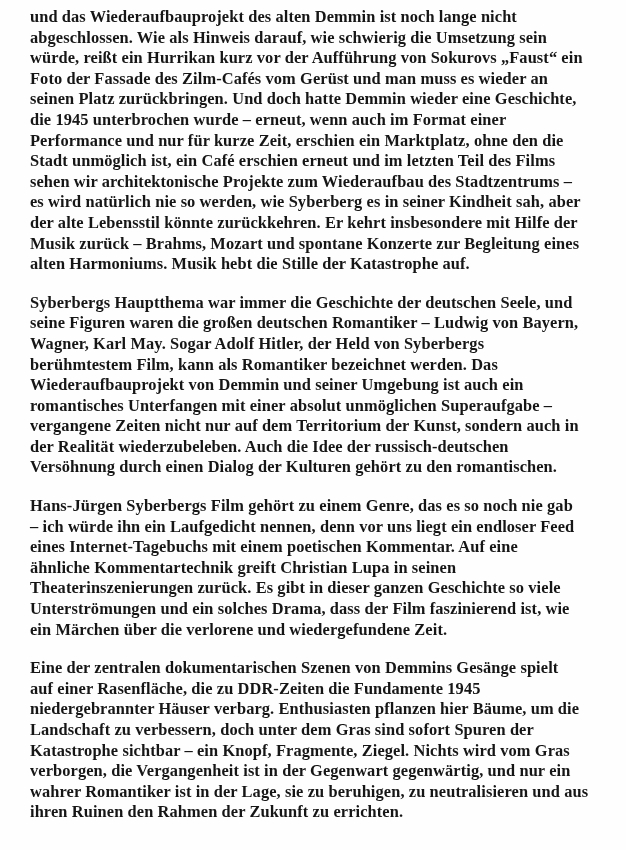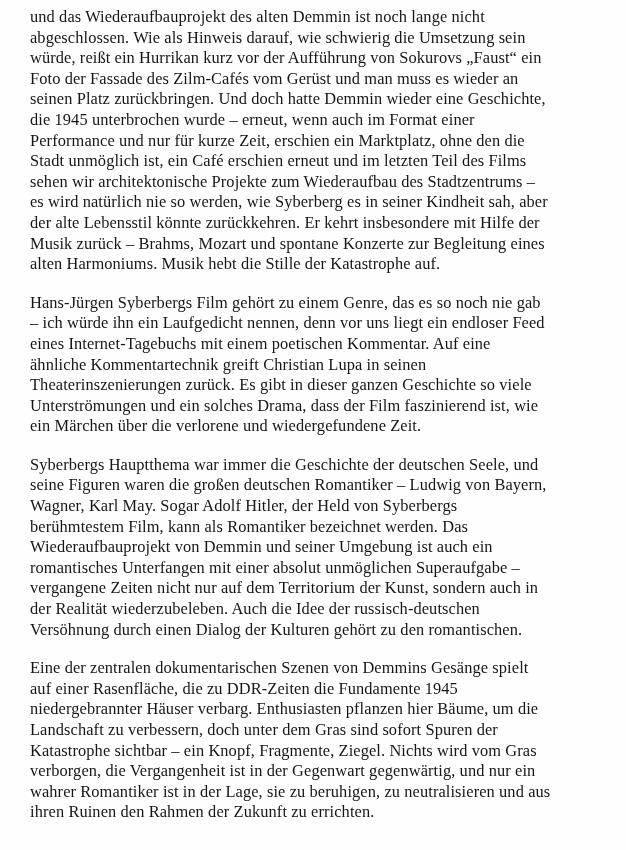--- a/index.html
+++ b/index.html
@@ -14,20 +14,21 @@
   }
   .page {
     box-sizing: border-box;
     width: 626px;
     height: 724px;
     padding: 7px 16px 0 30px;
     font-family: "Liberation Serif", "DejaVu Serif", serif;
     font-size: 16.4px;
     line-height: 20.6px;
     color: #161616;
+    font-weight: bold;
     -webkit-font-smoothing: antialiased;
   }
   .page p {
     margin: 0 0 18px 0;
     white-space: pre-line;   
     letter-spacing: 0.1px;
   }
 </style>
 </head>
 <body style="background: rgb(254, 254, 254);">
@@ -40,36 +41,36 @@
 Foto der Fassade des Zilm-Cafés vom Gerüst und man muss es wieder an
 seinen Platz zurückbringen. Und doch hatte Demmin wieder eine Geschichte,
 die 1945 unterbrochen wurde – erneut, wenn auch im Format einer
 Performance und nur für kurze Zeit, erschien ein Marktplatz, ohne den die
 Stadt unmöglich ist, ein Café erschien erneut und im letzten Teil des Films
 sehen wir architektonische Projekte zum Wiederaufbau des Stadtzentrums –
 es wird natürlich nie so werden, wie Syberberg es in seiner Kindheit sah, aber
 der alte Lebensstil könnte zurückkehren. Er kehrt insbesondere mit Hilfe der
 Musik zurück – Brahms, Mozart und spontane Konzerte zur Begleitung eines
 alten Harmoniums. Musik hebt die Stille der Katastrophe auf.</p>
-      <p>Hans-Jürgen Syberbergs Film gehört zu einem Genre, das es so noch nie gab
-– ich würde ihn ein Laufgedicht nennen, denn vor uns liegt ein endloser Feed
-eines Internet-Tagebuchs mit einem poetischen Kommentar. Auf eine
-ähnliche Kommentartechnik greift Christian Lupa in seinen
-Theaterinszenierungen zurück. Es gibt in dieser ganzen Geschichte so viele
-Unterströmungen und ein solches Drama, dass der Film faszinierend ist, wie
-ein Märchen über die verlorene und wiedergefundene Zeit.</p>
       <p>Syberbergs Hauptthema war immer die Geschichte der deutschen Seele, und
 seine Figuren waren die großen deutschen Romantiker – Ludwig von Bayern,
 Wagner, Karl May. Sogar Adolf Hitler, der Held von Syberbergs
 berühmtestem Film, kann als Romantiker bezeichnet werden. Das
 Wiederaufbauprojekt von Demmin und seiner Umgebung ist auch ein
 romantisches Unterfangen mit einer absolut unmöglichen Superaufgabe –
 vergangene Zeiten nicht nur auf dem Territorium der Kunst, sondern auch in
 der Realität wiederzubeleben. Auch die Idee der russisch-deutschen
 Versöhnung durch einen Dialog der Kulturen gehört zu den romantischen.</p>
+      <p>Hans-Jürgen Syberbergs Film gehört zu einem Genre, das es so noch nie gab
+– ich würde ihn ein Laufgedicht nennen, denn vor uns liegt ein endloser Feed
+eines Internet-Tagebuchs mit einem poetischen Kommentar. Auf eine
+ähnliche Kommentartechnik greift Christian Lupa in seinen
+Theaterinszenierungen zurück. Es gibt in dieser ganzen Geschichte so viele
+Unterströmungen und ein solches Drama, dass der Film faszinierend ist, wie
+ein Märchen über die verlorene und wiedergefundene Zeit.</p>
       <p>Eine der zentralen dokumentarischen Szenen von Demmins Gesänge spielt
 auf einer Rasenfläche, die zu DDR-Zeiten die Fundamente 1945
 niedergebrannter Häuser verbarg. Enthusiasten pflanzen hier Bäume, um die
 Landschaft zu verbessern, doch unter dem Gras sind sofort Spuren der
 Katastrophe sichtbar – ein Knopf, Fragmente, Ziegel. Nichts wird vom Gras
 verborgen, die Vergangenheit ist in der Gegenwart gegenwärtig, und nur ein
 wahrer Romantiker ist in der Lage, sie zu beruhigen, zu neutralisieren und aus
 ihren Ruinen den Rahmen der Zukunft zu errichten.</p>
     </div>
 </div>

